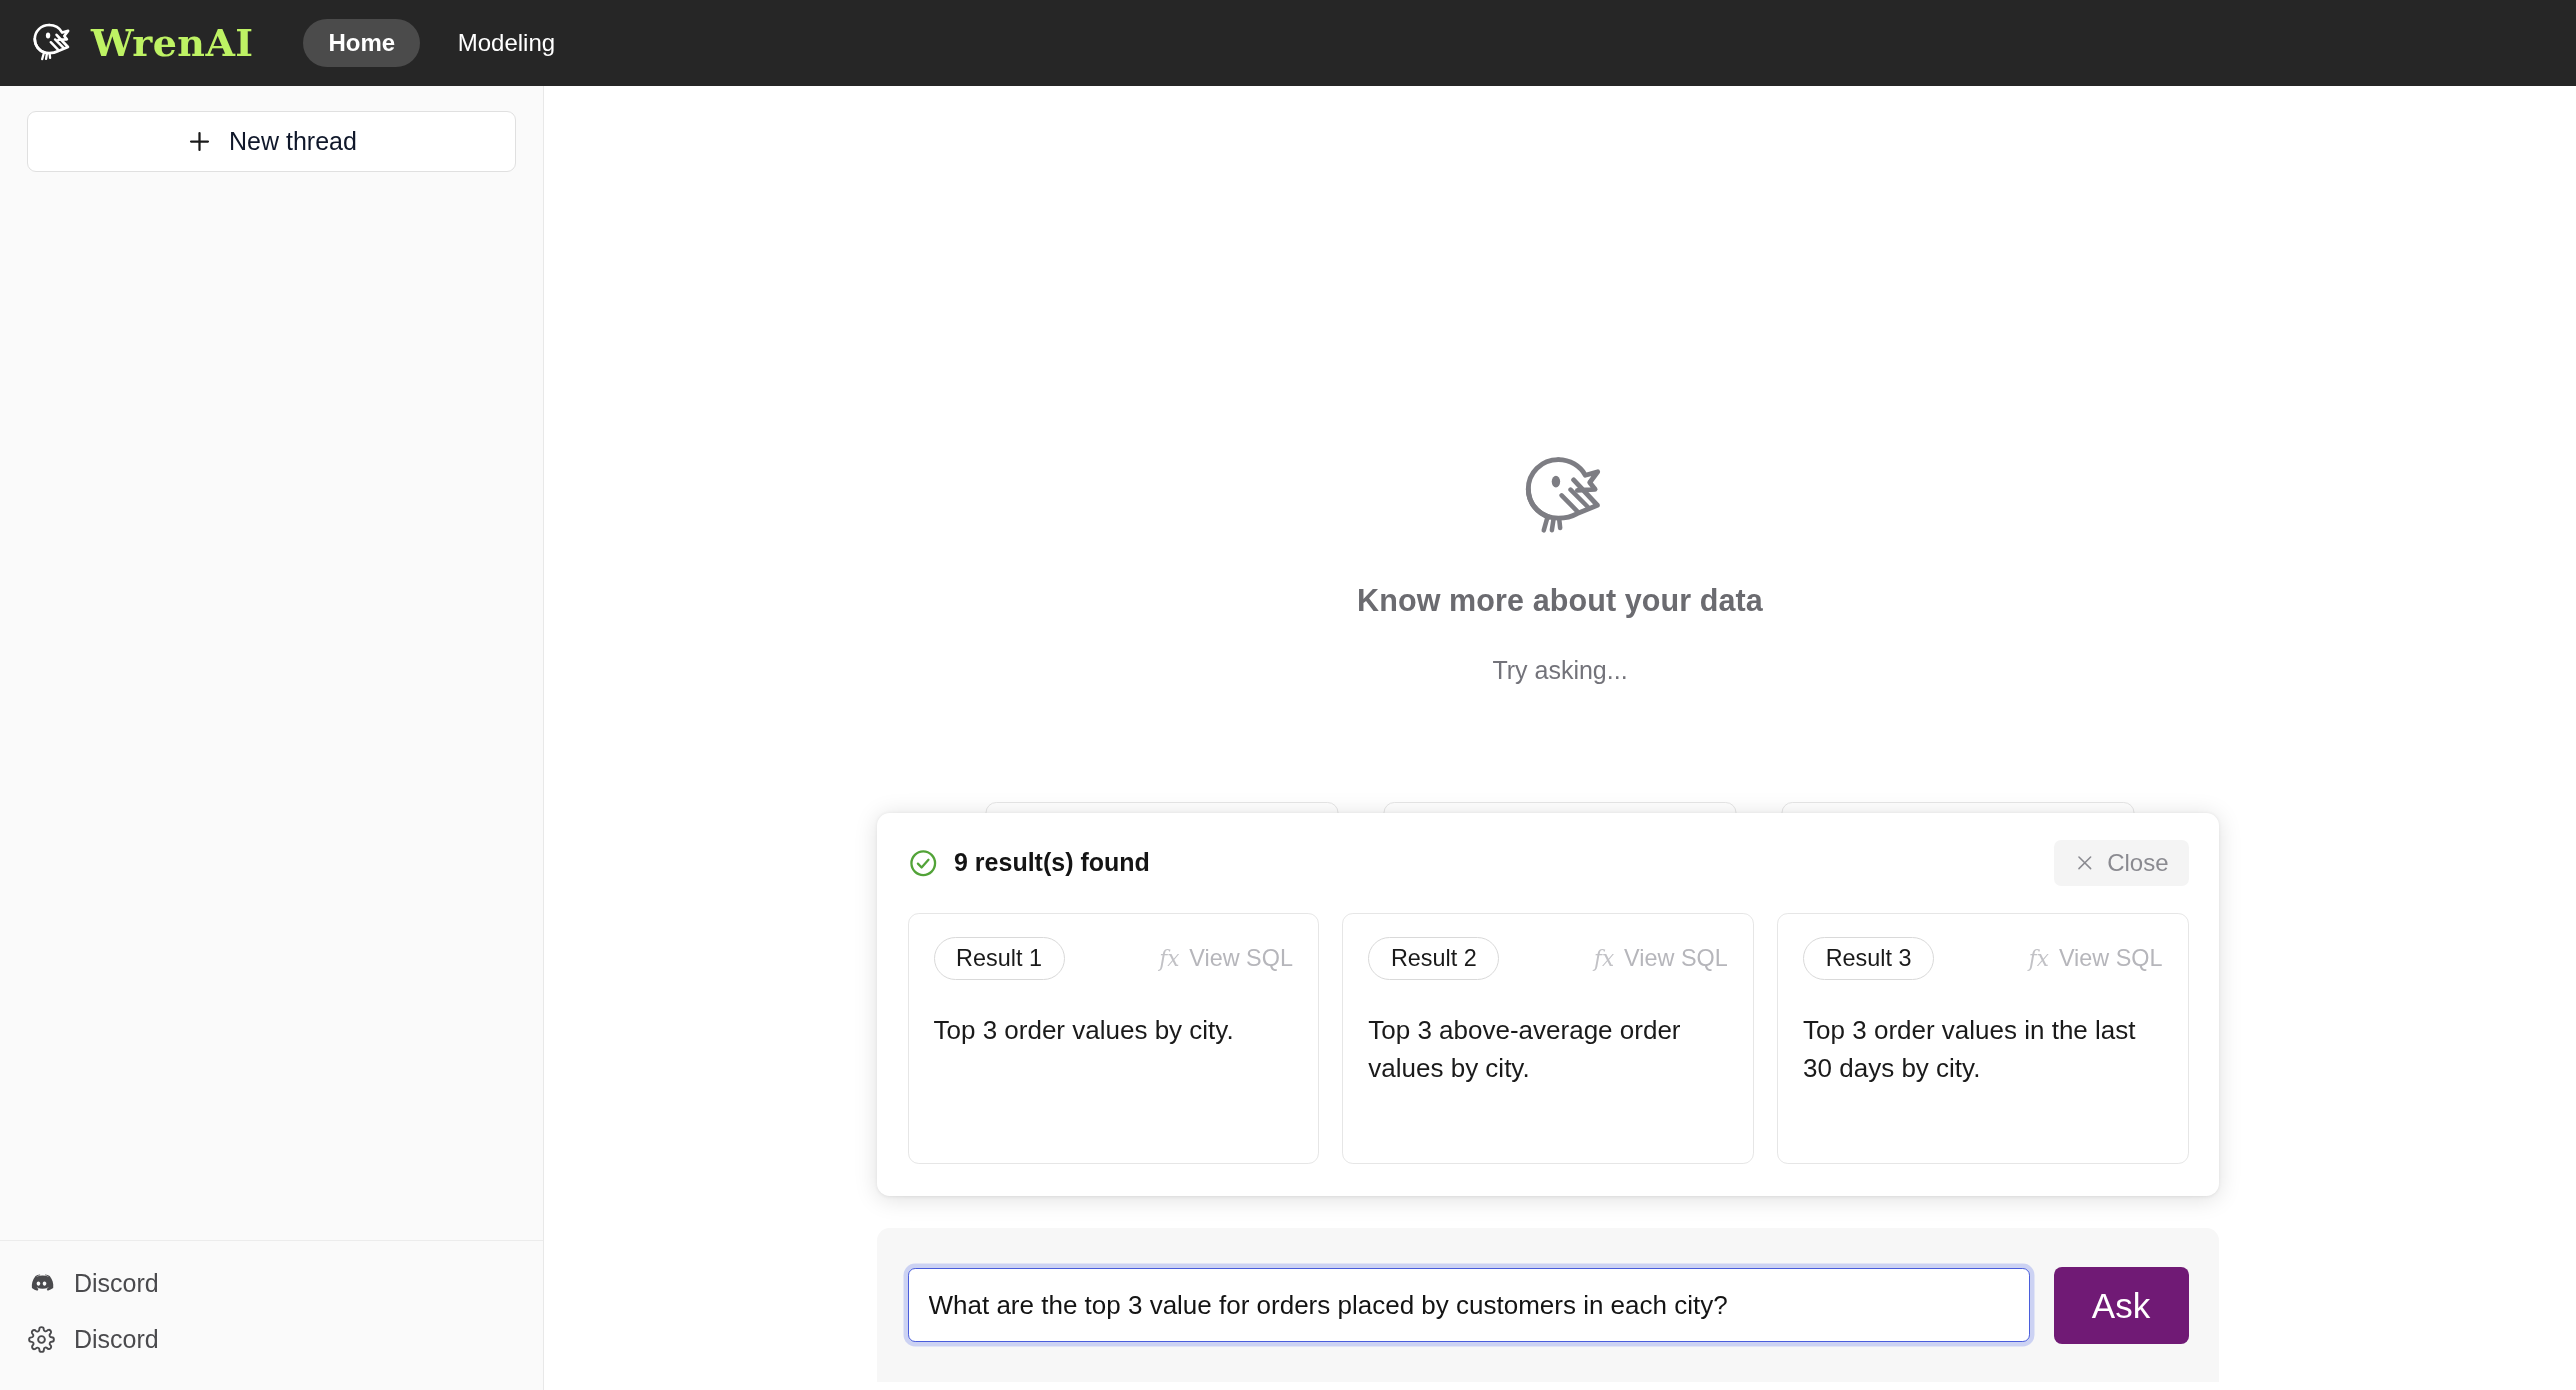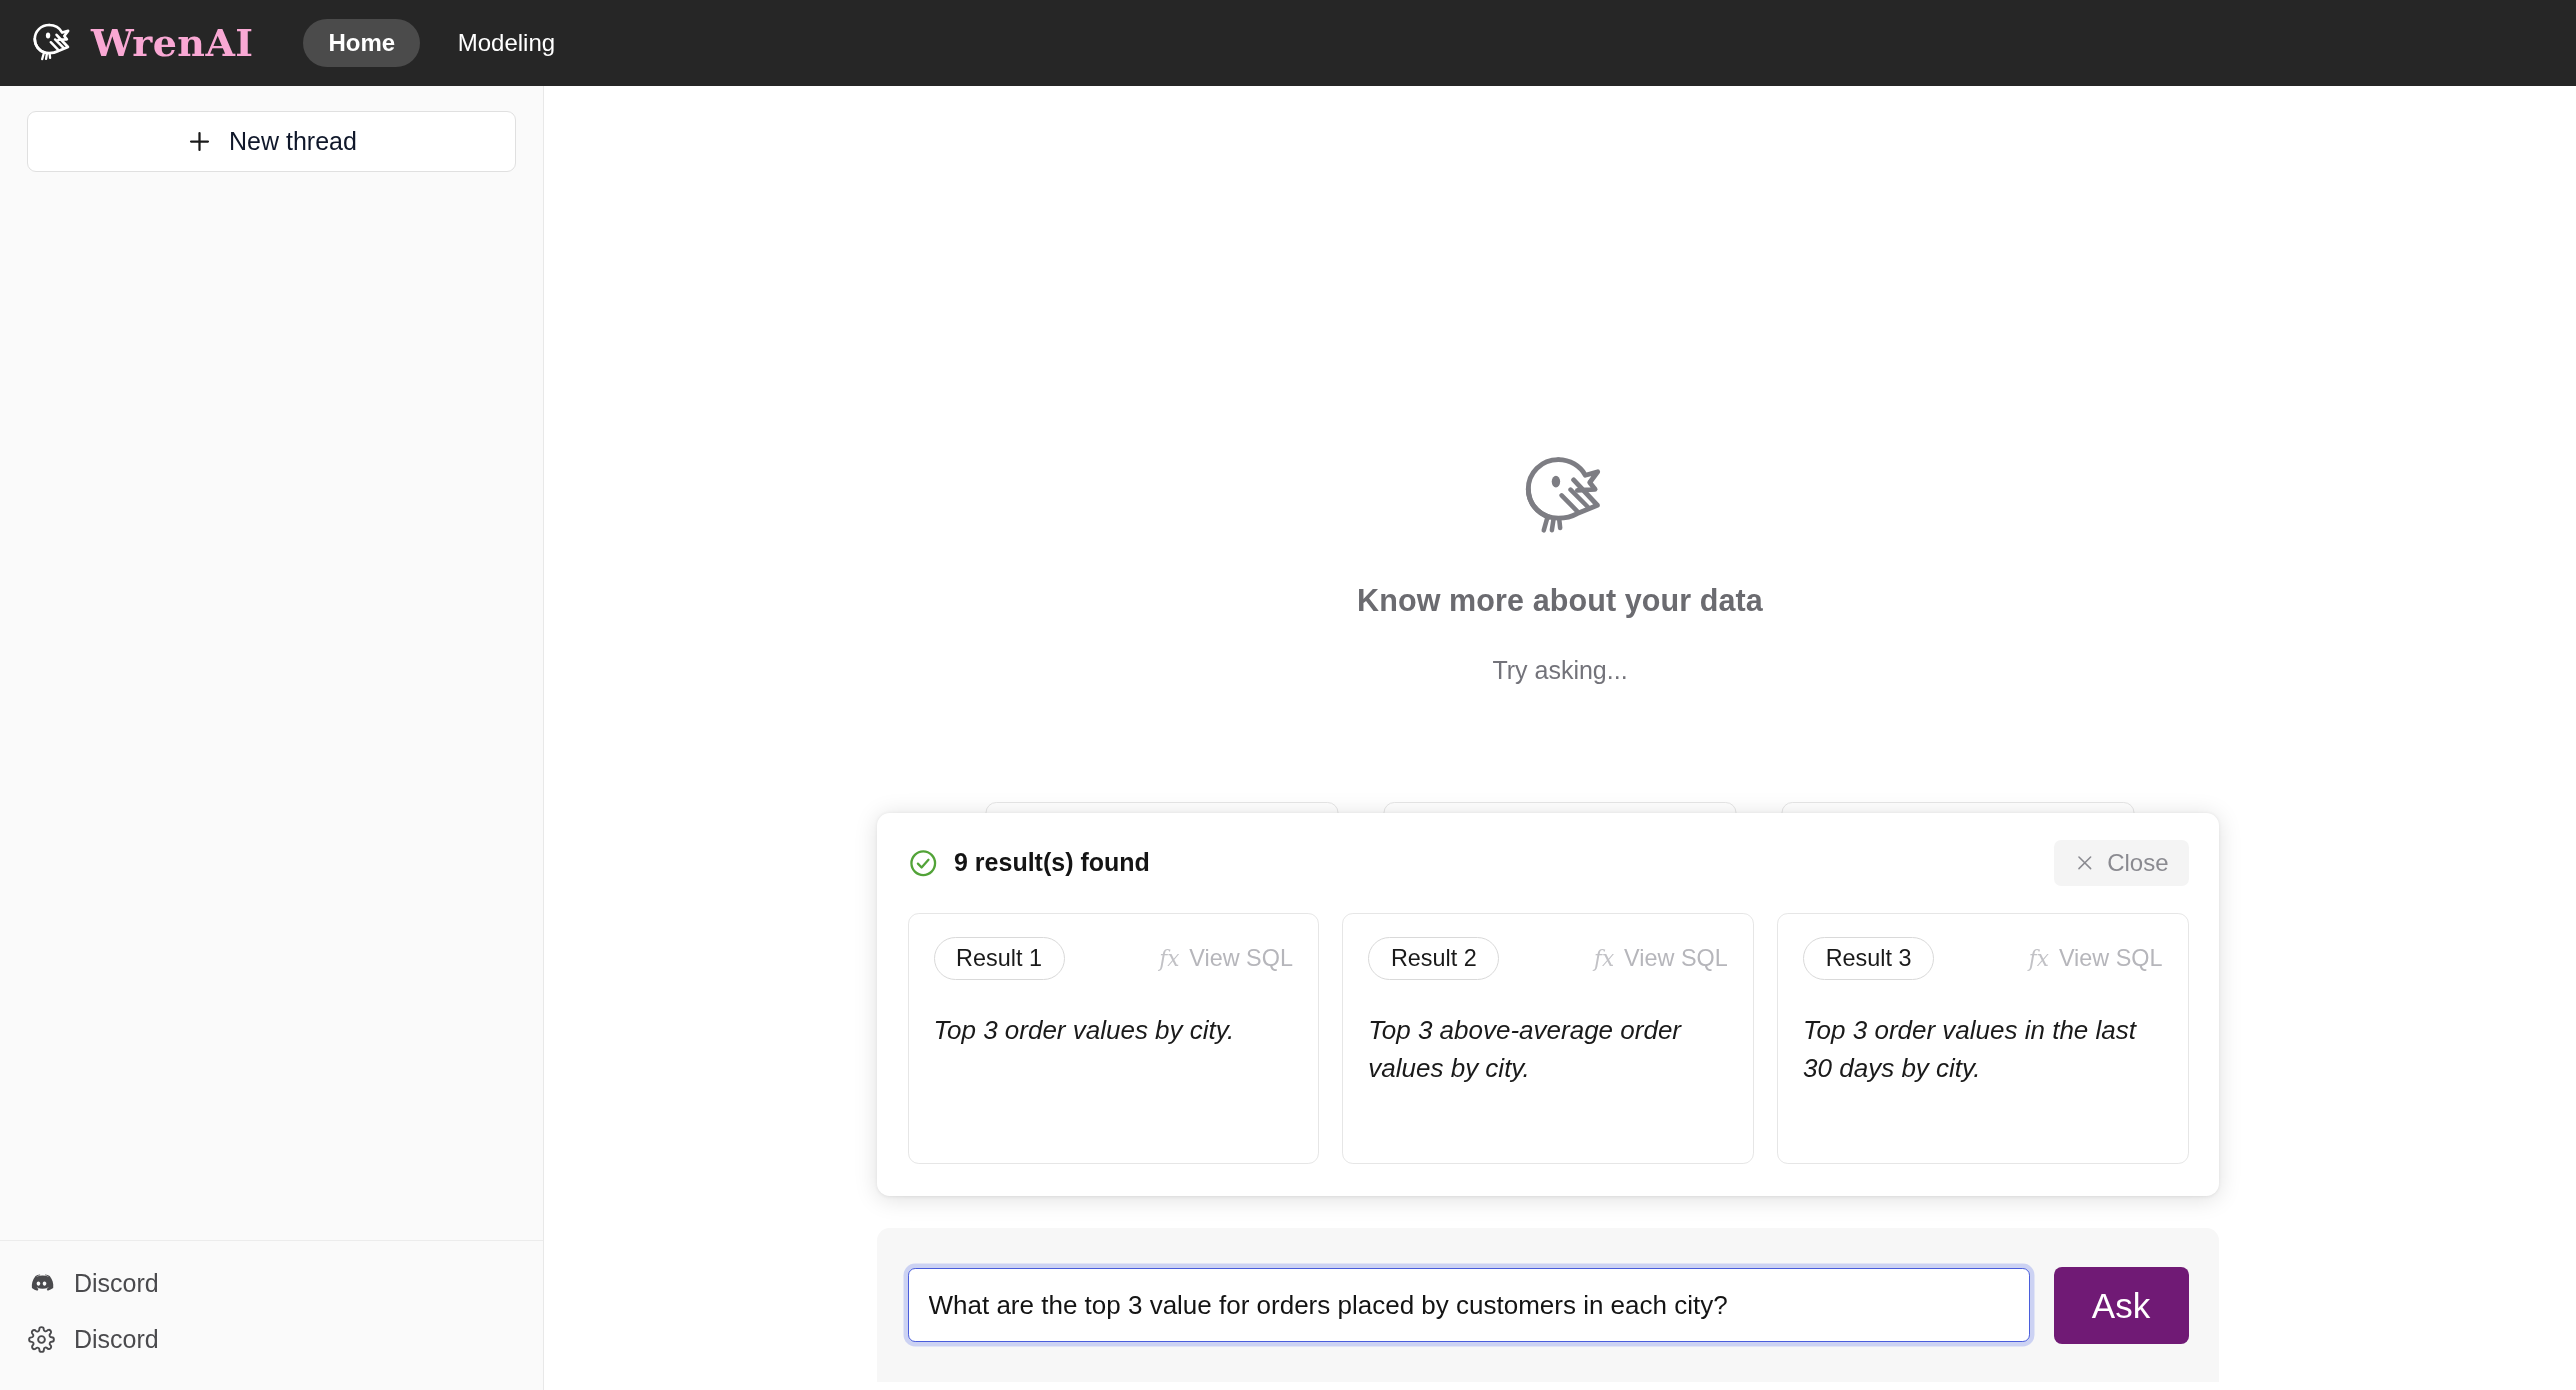--- a/index.html
+++ b/index.html
@@ -32,21 +32,21 @@
     z-index: 50;
   }
   .brand {
     display: flex;
     align-items: center;
     gap: 16px;
     margin-right: 50px;
   }
   .brand-logo { width: 50px; height: 50px; display: block; }
   .brand-name {
-    color: #f9a8d4;
+    color: #bef264;
     font-family: "DejaVu Serif", "Liberation Serif", serif;
     font-size: 38px;
     font-weight: 700;
     letter-spacing: 0.4px;
     line-height: 1;
   }
   .nav {
     display: flex;
     align-items: center;
     gap: 12.6px;
@@ -273,21 +273,20 @@
   .fx-icon {
     font-family: "DejaVu Serif", "Liberation Serif", serif;
     font-style: italic;
     font-size: 21.6px;
     color: #c2c2c6;
   }
   .result-text {
     font-size: 26px;
     color: #1a1a1a;
     line-height: 1.48;
-    font-style: italic;
   }
 
   
   .prompt-bar {
     position: absolute;
     left: 877px;
     top: 1228px;
     width: 1342px;
     height: 154px;
     background: #f7f7f7;

